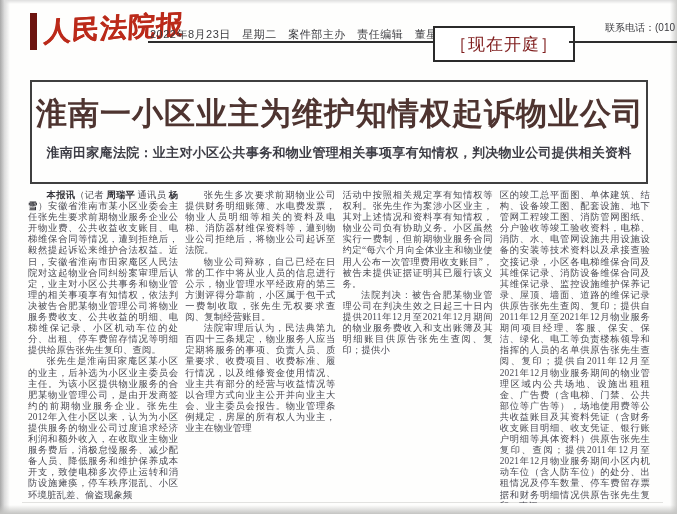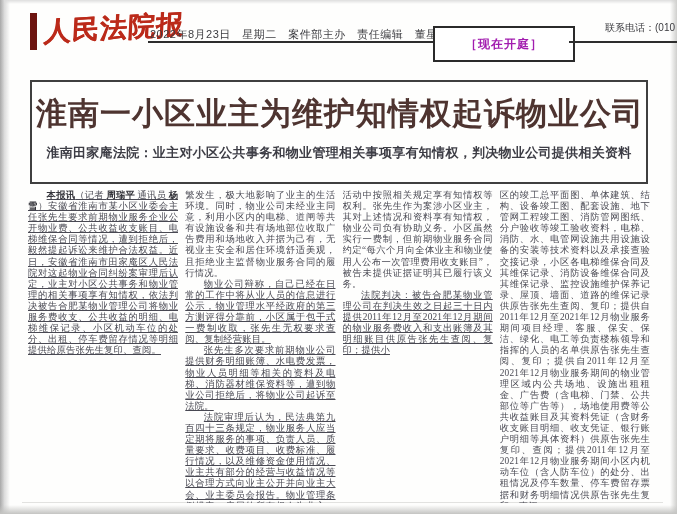--- a/index.html
+++ b/index.html
@@ -23,38 +23,38 @@
         text-shadow:0.5px 0 0 #bb2a1a;}
   .dateline{position:absolute;left:150px;top:27px;font-size:11px;color:#3c3c40;
         font-family:"Liberation Sans",sans-serif;letter-spacing:0.5px;white-space:nowrap;}
   .contact{position:absolute;right:2px;top:21px;font-size:10px;color:#3c3c40;
         font-family:"Liberation Sans",sans-serif;white-space:nowrap;}
   .rule{position:absolute;border-top:2px solid #2d2d2d;height:0;}
   .rule-left{left:148px;width:285px;top:41px;}
   .rule-right{left:569px;right:0;top:41px;}
   .section-box{position:absolute;left:433px;top:26px;width:138px;height:32px;border:2px solid #2a2a2a;
         background:#fff;display:flex;align-items:center;justify-content:center;}
-  .section-box span{font-family:"Liberation Sans",sans-serif;font-weight:bold;font-size:12px;
-        color:#a21caf;letter-spacing:1px;white-space:nowrap;}
+  .section-box span{font-family:"Liberation Sans",sans-serif;font-weight:normal;font-size:17px;
+        color:#7f1d1d;letter-spacing:1px;white-space:nowrap;}
 
   
   .headline-box{position:absolute;left:30px;top:80px;width:614px;height:100px;
         border:2px solid #3f3f3f;text-align:center;background:#fefefd;}
   .headline-box h1{margin:11px 4px 0;font-size:31px;font-weight:bold;color:#4e3430;
         letter-spacing:1px;white-space:nowrap;}
   .headline-box h2{margin:9px 2px 18px;font-size:13px;font-weight:bold;color:#3d3d45;
         font-family:"Liberation Sans",sans-serif;letter-spacing:0.3px;white-space:nowrap;}
 
   
   .body-columns{position:absolute;left:28px;top:190px;width:622px;height:313px;
         display:flex;gap:7px;overflow:hidden;}
   .column{flex:1 1 0;overflow:hidden;}
   .column p{margin:0;font-size:9.3px;line-height:11.1px;text-align:justify;
         color:#494953;letter-spacing:0.2px;}
-  .column p.indent{text-indent:2em;text-decoration:underline;}
+  .column p.indent{text-indent:2em;}
   .column p b{color:#35353b;}
 </style>
 </head>
 <body>
 
 <div class="page">
 
   <div class="edge-top"></div>
   <div class="edge-left"></div>
   <div class="edge-right"></div>
@@ -74,25 +74,25 @@
   </header>
 
   <section class="headline-box">
     <h1>淮南一小区业主为维护知情权起诉物业公司</h1>
     <h2>淮南田家庵法院：业主对小区公共事务和物业管理相关事项享有知情权，判决物业公司提供相关资料</h2>
   </section>
 
   <main class="body-columns">
       <div class="column">
         <p class="indent"><b>本报讯</b>（记者 <b>周瑞平</b> 通讯员 <b>杨 雪</b>）安徽省淮南市某小区业委会主任张先生要求前期物业服务企业公开物业费、公共收益收支账目、电梯维保合同等情况，遭到拒绝后，毅然提起诉讼来维护合法权益。近日，安徽省淮南市田家庵区人民法院对这起物业合同纠纷案审理后认定，业主对小区公共事务和物业管理的相关事项享有知情权，依法判决被告合肥某物业管理公司将物业服务费收支、公共收益的明细、电梯维保记录、小区机动车位的处分、出租、停车费留存情况等明细提供给原告张先生复印、查阅。</p>
+        <p class="indent">张先生是淮南田家庵区某小区的业主，后补选为小区业主委员会主任。为该小区提供物业服务的合肥某物业管理公司，是由开发商签约的前期物业服务企业。张先生2012年入住小区以来，认为为小区提供服务的物业公司过度追求经济利润和额外收入，在收取业主物业服务费后，消极怠慢服务、减少配备人员、降低服务和维护保养成本开支，致使电梯多次停止运转和消防设施瘫痪，停车秩序混乱、小区环境脏乱差、偷盗现象频</p>
       </div>
       <div class="column">
-        <p class="cont">繁发生，极大地影响了业主的生活环境。同时，物业公司未经业主同意，利用小区内的电梯、道闸等共有设施设备和共有场地部位收取广告费用和场地收入并据为己有，无视业主安全和居住环境舒适美观，且拒绝业主监督物业服务合同的履行情况。</p>
+        <p class="indent">张先生多次要求前期物业公司提供财务明细账簿、水电费发票，物业人员明细等相关的资料及电梯、消防器材维保资料等，遭到物业公司拒绝后，将物业公司起诉至法院。</p>
         <p class="indent">物业公司辩称，自己已经在日常的工作中将从业人员的信息进行公示，物业管理水平经政府的第三方测评得分靠前，小区属于包干式一费制收取，张先生无权要求查阅、复制经营账目。</p>
-        <p class="indent">张先生多次要求前期物业公司提供财务明细账簿、水电费发票，物业人员明细等相关的资料及电梯、消防器材维保资料等，遭到物业公司拒绝后，将物业公司起诉至法院。</p>
         <p class="indent">法院审理后认为，民法典第九百四十三条规定，物业服务人应当定期将服务的事项、负责人员、质量要求、收费项目、收费标准、履行情况，以及维修资金使用情况、业主共有部分的经营与收益情况等以合理方式向业主公开并向业主大会、业主委员会报告。物业管理条例规定，房屋的所有权人为业主，业主在物业管理</p>
       </div>
       <div class="column">
         <p class="cont">活动中按照相关规定享有知情权等权利。张先生作为案涉小区业主，其对上述情况和资料享有知情权，物业公司负有协助义务。小区虽然实行一费制，但前期物业服务合同约定“每六个月向全体业主和物业使用人公布一次管理费用收支账目”，被告未提供证据证明其已履行该义务。</p>
         <p class="indent">法院判决：被告合肥某物业管理公司在判决生效之日起三十日内提供2011年12月至2021年12月期间的物业服务费收入和支出账簿及其明细账目供原告张先生查阅、复印；提供小</p>
       </div>
       <div class="column">
         <p class="cont">区的竣工总平面图、单体建筑、结构、设备竣工图、配套设施、地下管网工程竣工图、消防管网图纸、分户验收等竣工验收资料，电梯、消防、水、电管网设施共用设施设备的安装等技术资料以及承接查验交接记录，小区各电梯维保合同及其维保记录、消防设备维保合同及其维保记录、监控设施维护保养记录、屋顶、墙面、道路的维保记录供原告张先生查阅、复印；提供自2011年12月至2021年12月物业服务期间项目经理、客服、保安、保洁、绿化、电工等负责楼栋领导和指挥的人员的名单供原告张先生查阅、复印；提供自2011年12月至2021年12月物业服务期间的物业管理区域内公共场地、设施出租租金、广告费（含电梯、门禁、公共部位等广告等），场地使用费等公共收益账目及其资料凭证（含财务收支账目明细、收支凭证、银行账户明细等具体资料）供原告张先生复印、查阅；提供2011年12月至2021年12月物业服务期间小区内机动车位（含人防车位）的处分、出租情况及停车数量、停车费留存票据和财务明细情况供原告张先生复印、查阅。</p>
       </div>
     </main>

